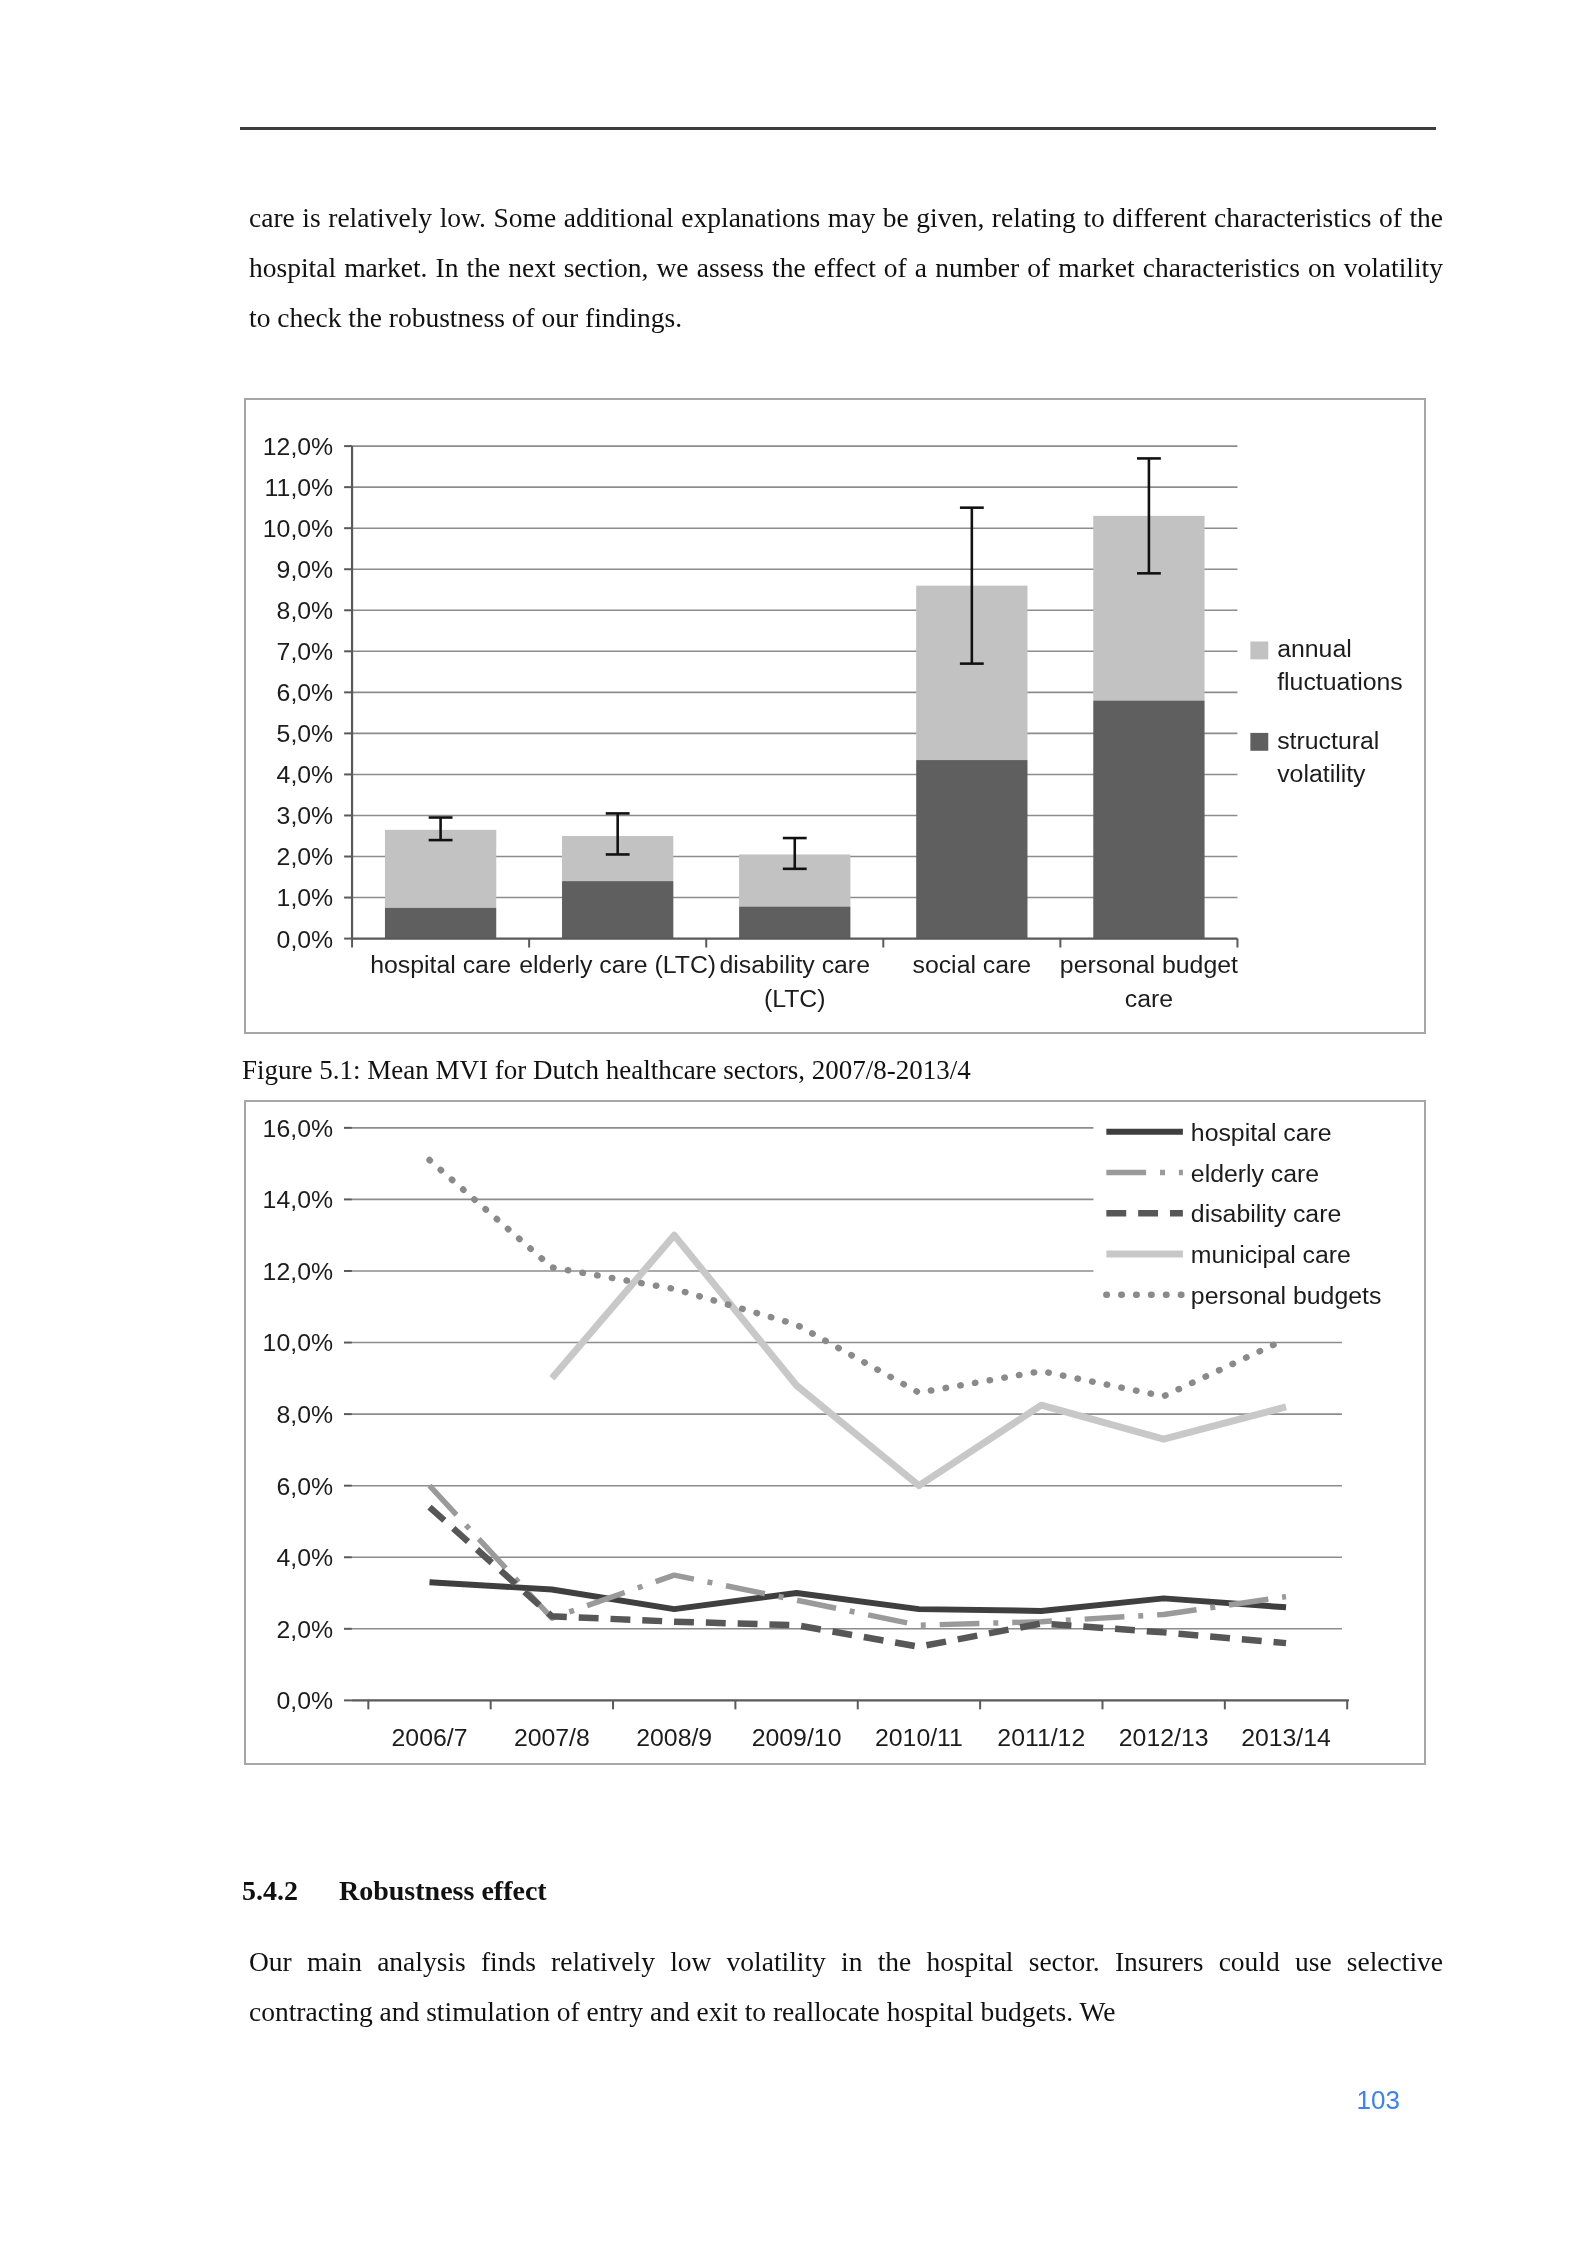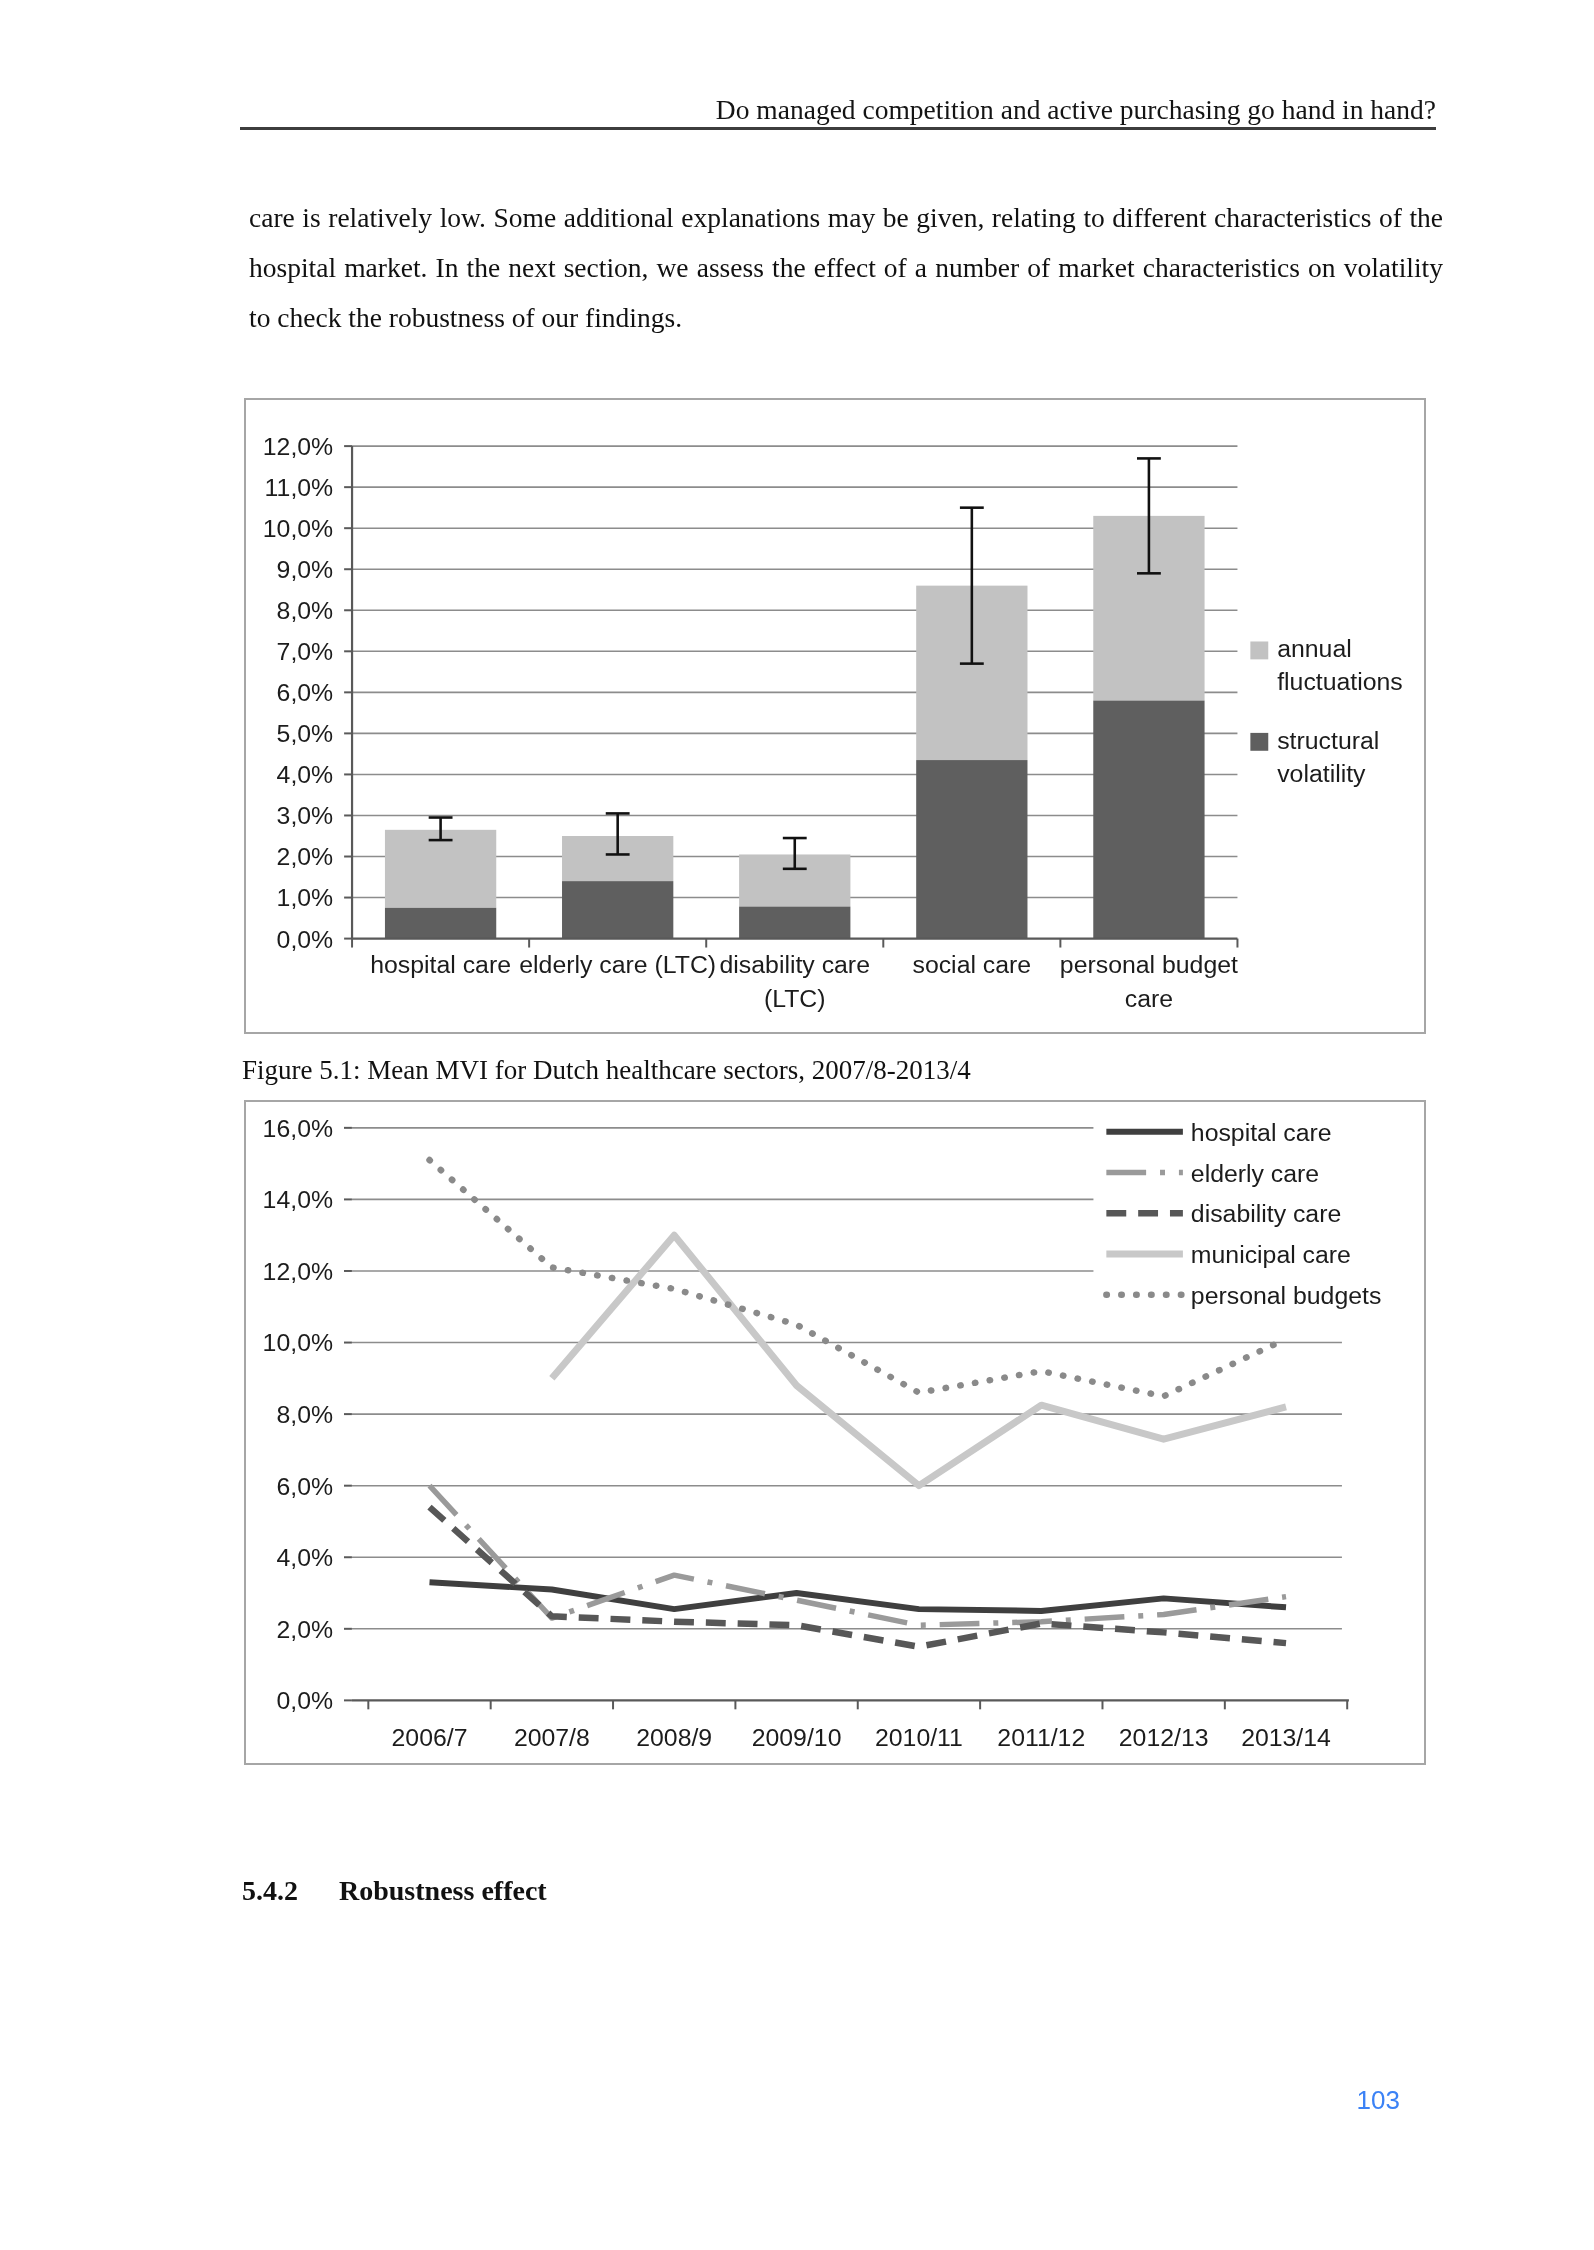--- a/index.html
+++ b/index.html
@@ -23,21 +23,20 @@
   .section-heading{position:absolute;left:242px;top:1875px;font-size:28px;font-weight:bold;}
   .sec-num{margin-right:34px;}
   .page-number{position:absolute;left:1250px;top:2085px;width:150px;text-align:right;
                font-size:26px;font-family:"Liberation Sans", sans-serif;color:#3b82f6;}
   text{font-family:"Liberation Sans", sans-serif;fill:#1c1c1c;}
 </style>
 </head>
 <body>
 
 <div class="page">
-  <div class="header">Do managed competition and active purchasing go hand in hand?</div>
   <div class="header-rule"></div>
 
   <p class="body para1">care is relatively low. Some additional explanations may be given, relating to different characteristics of the hospital market. In the next section, we assess the effect of a number of market characteristics on volatility to check the robustness of our findings.</p>
 
   <div class="figure-box fig1">
     <svg id="chart1" viewBox="244 398 1182 636">
         <g>
           <line x1="341" y1="940" x2="349" y2="940" stroke="#595959" stroke-width="2"></line>
           <line x1="349" y1="898.7" x2="1240" y2="898.7" stroke="#8c8c8c" stroke-width="1.6"></line>
           <line x1="341" y1="898.7" x2="349" y2="898.7" stroke="#595959" stroke-width="2"></line>
@@ -235,15 +234,16 @@
           <text x="1193" y="1303" text-anchor="start" font-size="25">personal budgets</text>
         </g>
       </svg>
   </div>
 
   <div class="section-heading">
     <span class="sec-num">5.4.2</span>
     <span class="sec-title">Robustness effect</span>
   </div>
 
+  <p class="body para2">Our main analysis finds relatively low volatility in the hospital sector. Insurers could use selective contracting and stimulation of entry and exit to reallocate hospital budgets. We</p>
 
   <div class="page-number">103</div>
 </div>
 
 </body></html>

